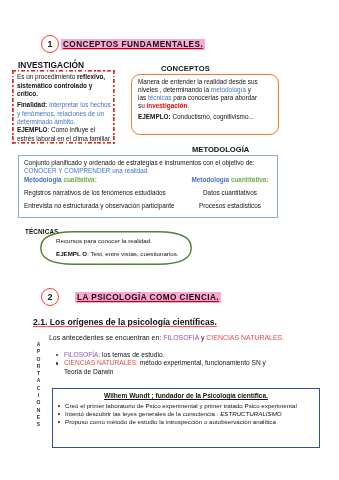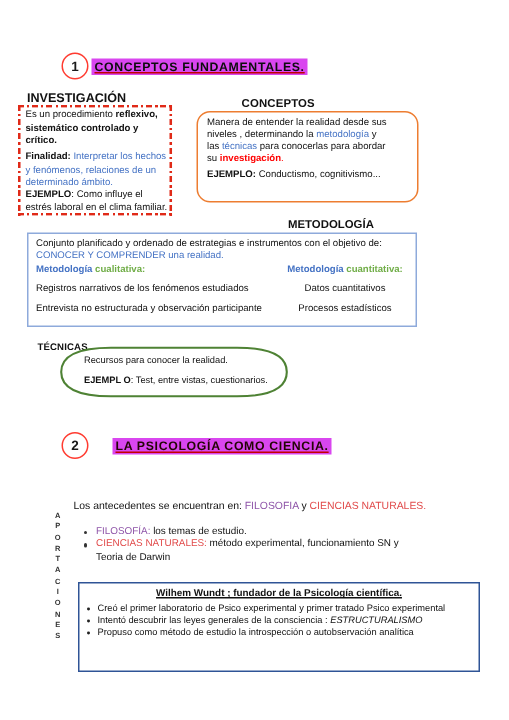--- a/index.html
+++ b/index.html
@@ -16,21 +16,21 @@
   .c-orange2{color:#E14B4B;}
 
   
   .sec-head{position:absolute;display:flex;align-items:center;}
   #sec1head{left:41px;top:35px;}
   #sec2head{left:41px;top:288px;}
   .num-circle{width:18px;height:18px;border-radius:50%;border:1.2px solid #FF3B30;
     display:flex;align-items:center;justify-content:center;font-size:9px;font-weight:bold;
     color:#1a1a1a;box-sizing:border-box;flex:0 0 auto;}
   .sec-title{font-size:8.2px;font-weight:bold;letter-spacing:0.45px;color:#0d0d0d;
-    background:#d946ef;padding:1.5px 2px 0.5px 2px;margin-left:2px;line-height:9px;
+    background:#f9a8d4;padding:1.5px 2px 0.5px 2px;margin-left:2px;line-height:9px;
     text-decoration:underline;text-decoration-color:#C00000;text-underline-offset:0.5px;
     text-decoration-thickness:1px;text-align:center;}
   .sec-title.t2c{color:#230505;margin-left:16px;}
 
   
   .h-inv{position:absolute;left:18px;top:60px;font-size:8.4px;font-weight:bold;color:#111;}
   .dashed-box{position:absolute;left:12px;top:70px;width:103px;height:74px;
     box-sizing:border-box;
     background-image:
       repeating-linear-gradient(to right, #E02A18 0 4px, transparent 4px 6px, #E02A18 6px 7.5px, transparent 7.5px 9.5px),
@@ -155,20 +155,21 @@
     <p class="t2"><b>EJEMPL O</b><span>: Test, entre vistas, cuestionarios.</span></p>
   </div>
 
   <div class="sec-head" id="sec2head">
     <div class="num-circle num-circle-red">
       <span>2</span>
     </div>
     <span class="sec-title hl-red t2c">LA PSICOLOGÍA COMO CIENCIA.</span>
   </div>
 
+  <div class="sub21"><span>2.1.</span><span> Los orígenes de la psicología científicas.</span></div>
   <div class="lead"><span>Los antecedentes se encuentran en: </span><span class="c-purple">FILOSOFIA</span><span> y </span><span class="c-orange2">CIENCIAS NATURALES.</span></div>
 
   <div class="vert-label">
       <div>A</div>
       <div>P</div>
       <div>O</div>
       <div>R</div>
       <div>T</div>
       <div>A</div>
       <div>C</div>

